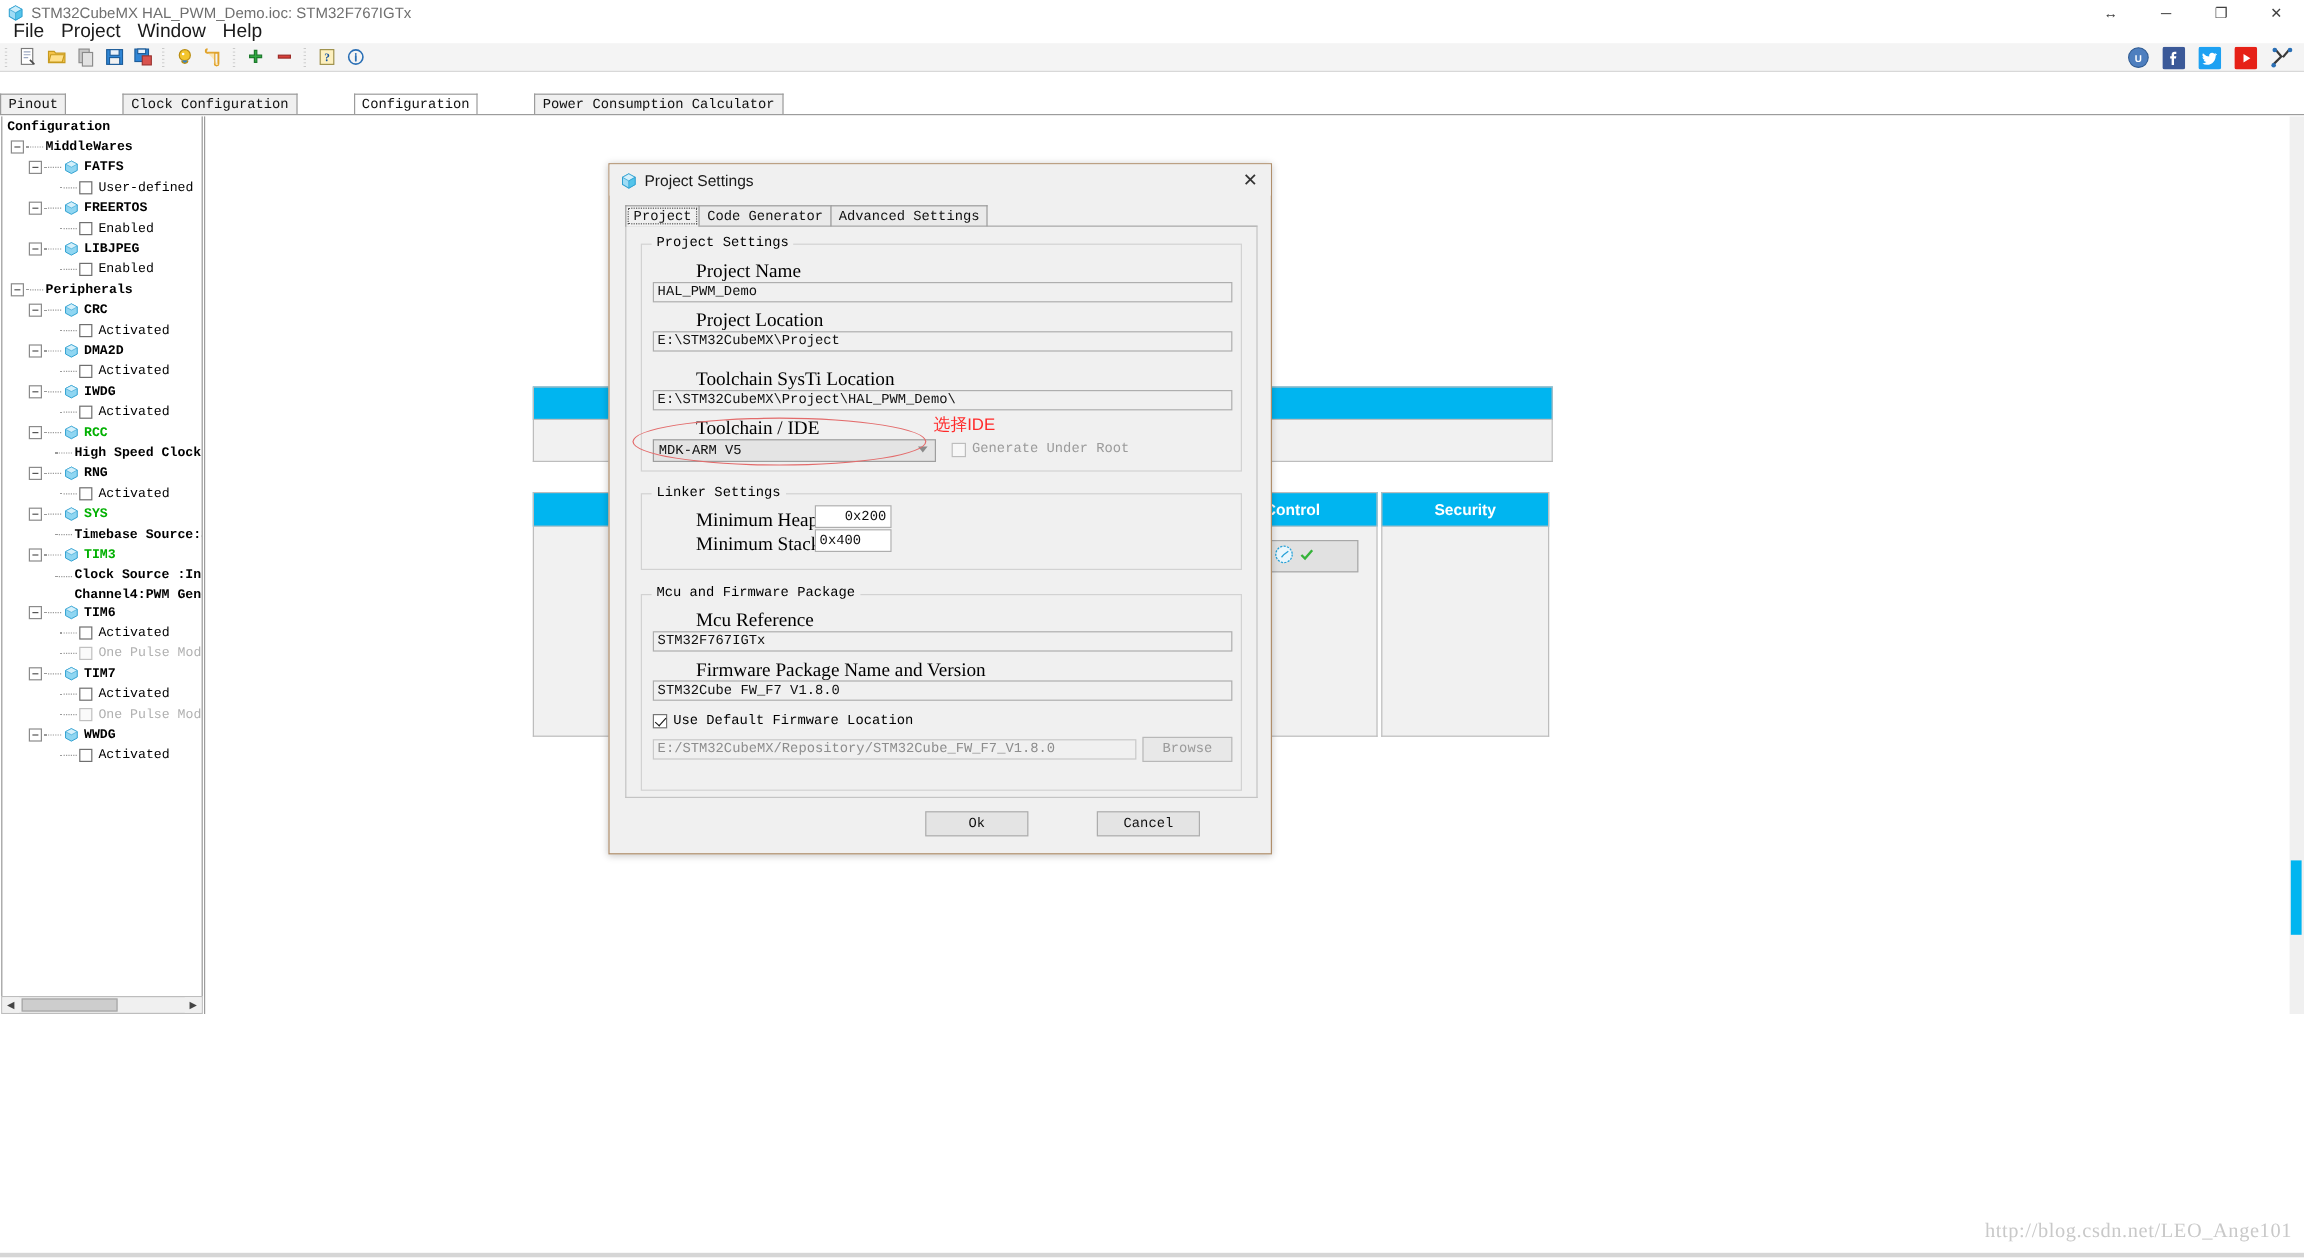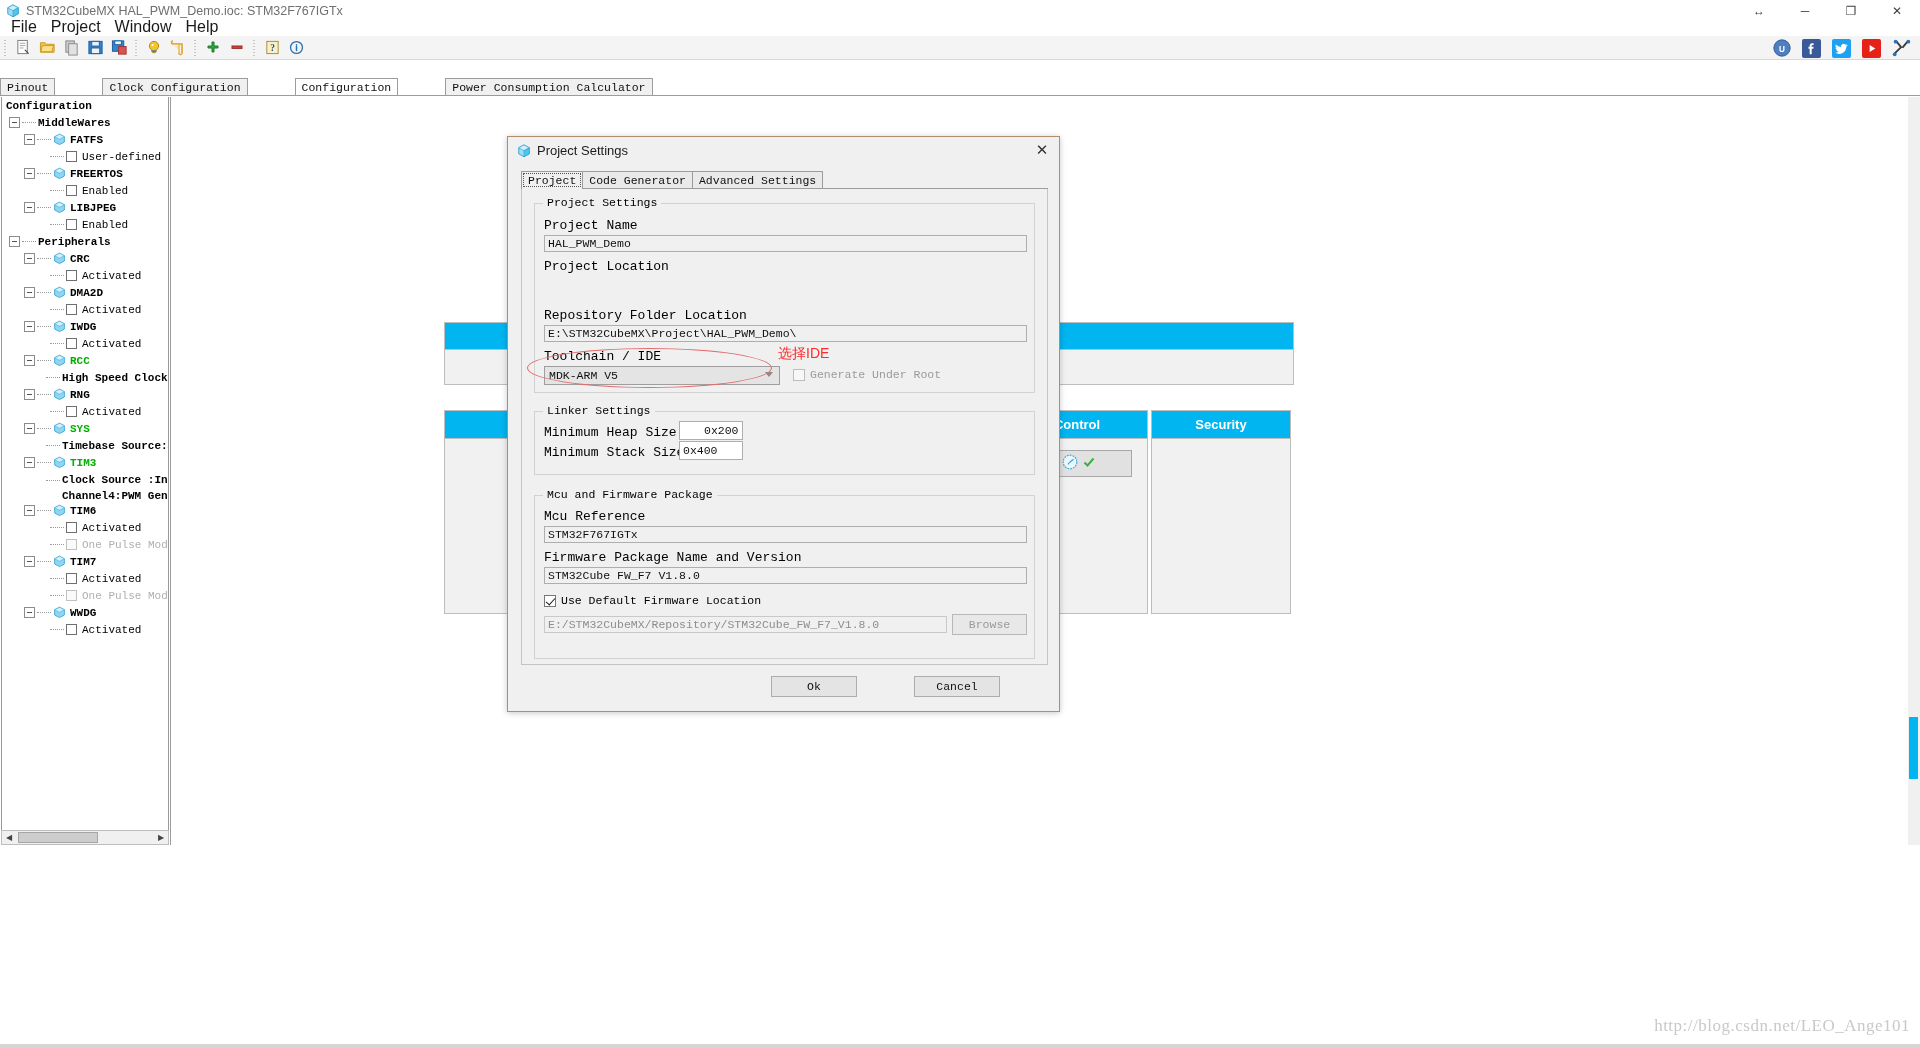--- a/index.html
+++ b/index.html
@@ -254,22 +254,22 @@
   .group {
     position: absolute;
     border: 1px solid #d2d2d2;
   }
   .group > .glabel {
     position: absolute; left: 8px; top: -8px; background: #f0f0f0; padding: 0 4px;
     font-family: "Liberation Mono", monospace; font-size: 11.5px; color: #000;
     white-space: nowrap;
   }
   .flabel {
-    position: absolute; font-family: Liberation Mono, monospace;
-    font-size: 13px; color: #000; white-space: nowrap;
+    position: absolute; font-family: Liberation Serif, serif;
+    font-size: 16px; color: #000; white-space: nowrap; margin-left: 36px;
   }
   .ftext {
     position: absolute; background: #f0f0f0; border: 1px solid #aeaeae;
     font-family: Liberation Mono, monospace; font-size: 11.5px; color: #101010;
     padding: 0 3px; line-height: 15px; height: 17px; overflow: hidden; white-space: nowrap;
   }
   .ftext.white { background: #ffffff; }
   .ftext.dis { color: #8d8d8d; background: #f0f0f0; border-color: #c9c9c9; }
   .combo {
     position: absolute; background: #e4e4e4; border: 1px solid #9e9e9e;
@@ -800,22 +800,23 @@
 
     <div class="dlg-body">
 
       <div class="group" style="left:12px; top:14px; width:501px; height:190px;">
         <span class="glabel">Project Settings</span>
 
         <span class="flabel" style="left:9px; top:14px;">Project Name</span>
         <div class="ftext" style="left:9px; top:31px; width:483px;">HAL_PWM_Demo</div>
 
         <span class="flabel" style="left:9px; top:55px;">Project Location</span>
-
-        <span class="flabel" style="left:9px; top:104px;">Repository Folder Location</span>
+        <div class="ftext" style="left:9px; top:72px; width:483px;">E:\STM32CubeMX\Project</div>
+
+        <span class="flabel" style="left:9px; top:104px;">Toolchain SysTi Location</span>
         <div class="ftext" style="left:9px; top:121px; width:483px;">E:\STM32CubeMX\Project\HAL_PWM_Demo\</div>
 
         <span class="flabel" style="left:9px; top:145px;">Toolchain / IDE</span>
         <div class="combo" style="left:9px; top:162px; width:236px;">
           <span>MDK-ARM V5</span>
           <span class="caret"></span>
         </div>
 
         <div class="chkrow dis" style="left:258px; top:164px;">
           <span class="box"></span>

